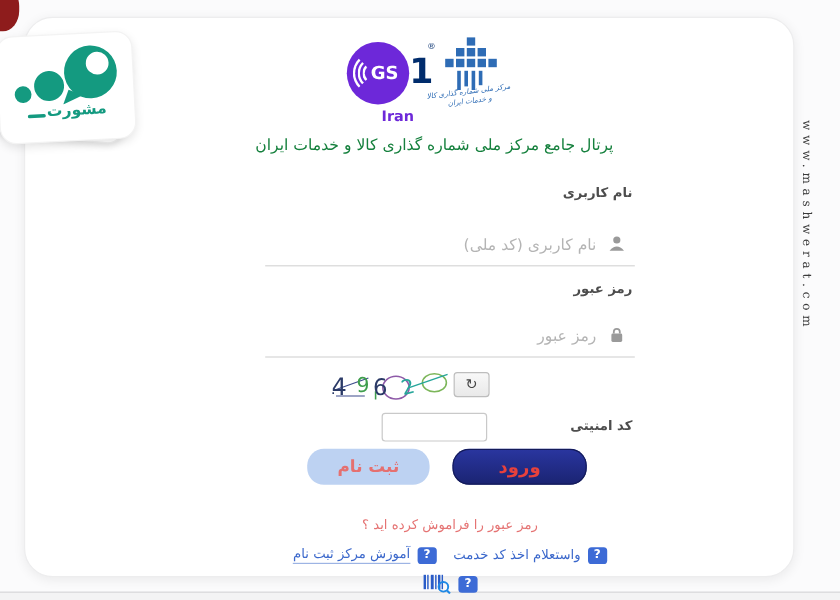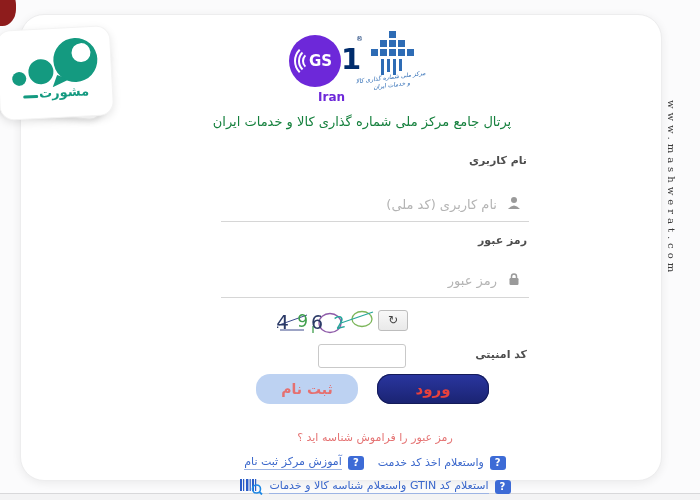--- a/index.html
+++ b/index.html
@@ -185,37 +185,36 @@
         <line x1="64" y1="17" x2="96" y2="6" stroke="#26a69a" stroke-width="1.2"></line>
       </svg>
       <div class="captcha-refresh">↻</div>
 
       <div class="captcha-label">کد امنیتی</div>
       <input class="captcha-input" type="text" style="">
 
       <button class="btn btn-login">ورود</button>
       <button class="btn btn-register">ثبت نام</button>
 
-      <div class="forgot-link">رمز عبور را فراموش شناسه اید ؟</div>
+      <div class="forgot-link">رمز عبور را فراموش کرده اید ؟</div>
 
       <div class="help-row help-row1">
         <span class="help-link">
           <span class="help-badge">?</span>
           <span>واستعلام اخذ کد خدمت</span>
         </span>
         <span class="help-link">
           <span class="help-badge">?</span>
           <span class="underlined">آموزش مرکز ثبت نام</span>
         </span>
       </div>
 
       <div class="help-row help-row2">
         <span class="help-link">
           <span class="help-badge">?</span>
-          <span class="underlined">استعلام کد GTIN واستعلام شناسه کالا و خدمات</span>
           <svg width="24" height="17" viewBox="0 0 24 17">
             <g fill="#2a5cc8">
               <rect x="1" y="1" width="2" height="12"></rect>
                 <rect x="4" y="1" width="1.2" height="12"></rect>
               <rect x="7" y="1" width="2.4" height="12"></rect>
                 <rect x="10.6" y="1" width="1.2" height="12"></rect>
               <rect x="13" y="1" width="2" height="12"></rect>
                 <rect x="16" y="1" width="1.2" height="12"></rect>
             </g>
             <circle cx="17.5" cy="11" r="4" fill="none" stroke="#1e88e5" stroke-width="1.6"></circle>

